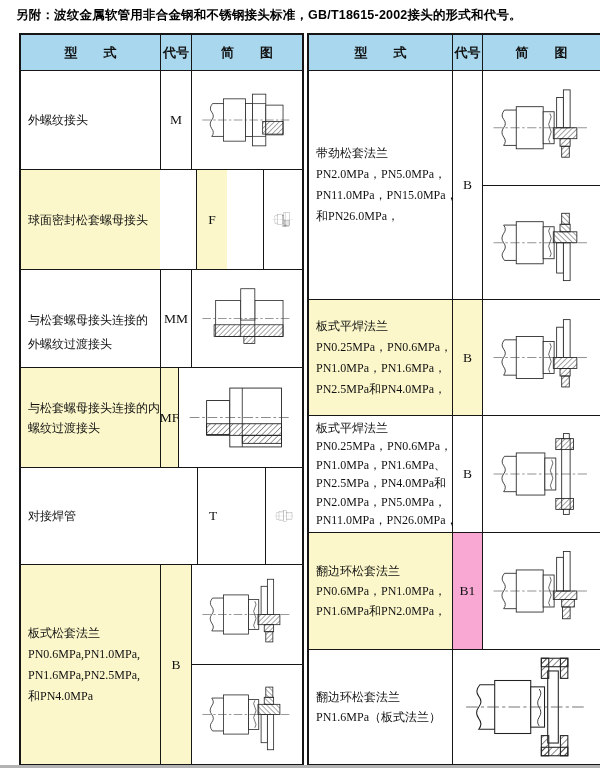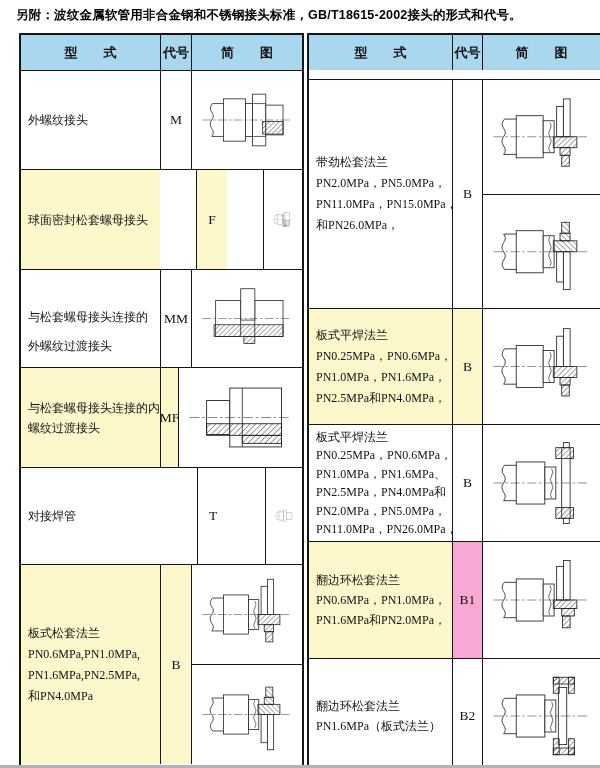--- a/index.html
+++ b/index.html
@@ -92,21 +92,21 @@
               <rect x="65" y="14" width="30" height="72" fill="#fff" stroke="#222" stroke-width="1"></rect>
               <line x1="73" y1="14" x2="73" y2="86" stroke="#222" stroke-width="0.9"></line>
               <rect x="67" y="56" width="26" height="28" fill="url(#hp2)" stroke="#222" stroke-width="1"></rect>
               <rect x="59" y="80" width="18" height="8" fill="url(#hp2)" stroke="#222" stroke-width="1"></rect>
               <line x1="3" y1="50" x2="117" y2="50" stroke="#444" stroke-width="0.7" stroke-dasharray="11 3 3 3"></line>
             </svg>
           </div>
         </div>
       </div>
       <div class="row" style="height: 98px;">
-        <div class="c-type" style="width: 139px; line-height: 29px; margin-top: 27px;">与松套螺母接头连接的
+        <div class="c-type" style="width: 139px; line-height: 24px; margin-top: 27px;">与松套螺母接头连接的
 外螺纹过渡接头</div>
         <div class="c-code" style="width: 31px;">MM</div>
         <div class="c-diag">
           <div class="sub">
             <svg viewBox="0 0 120 100" preserveAspectRatio="xMidYMid meet">
     <defs>
                 <pattern id="hp3" patternUnits="userSpaceOnUse" width="4.5" height="4.5" patternTransform="rotate(45)">
       <line x1="0" y1="0" x2="0" y2="4.5" stroke="#333" stroke-width="1.1"></line>
                 </pattern>
               </defs>
@@ -215,21 +215,21 @@
           </div>
         </div>
       </div>
     </div>
   <div class="tbl" id="tbl-right" style="width: 295px;">
       <div class="hdr" style="background: rgb(169, 216, 238);">
         <div class="hcell" style="width: 143px;">型　　式</div>
         <div class="hcell vline" style="width: 30px;">代号</div>
         <div class="hcell vline" style="flex: 1 1 0%;">简　　图</div>
       </div>
-      <div class="row" style="height: 229px; margin-top: 9px;">
+      <div class="row" style="height: 229px;">
         <div class="c-type" style="width: 143px; line-height: 21px;">带劲松套法兰
 PN2.0MPa，PN5.0MPa，
 PN11.0MPa，PN15.0MPa，
 和PN26.0MPa，</div>
         <div class="c-code" style="width: 30px;">B</div>
         <div class="c-diag">
           <div class="sub">
             <svg viewBox="0 0 120 100" preserveAspectRatio="xMidYMid meet">
     <defs>
                 <pattern id="hp8" patternUnits="userSpaceOnUse" width="4.5" height="4.5" patternTransform="rotate(45)">
@@ -352,21 +352,20 @@
               <rect x="84" y="60" width="15" height="9" fill="url(#hp12)" stroke="#222" stroke-width="1"></rect>
               <rect x="85" y="69" width="9" height="14" fill="url(#hp12)" stroke="#222" stroke-width="1"></rect>
               <line x1="3" y1="50" x2="117" y2="50" stroke="#444" stroke-width="0.7" stroke-dasharray="11 3 3 3"></line>
             </svg>
           </div>
         </div>
       </div>
       <div class="row" style="height: 115px;">
         <div class="c-type" style="width: 143px; line-height: 20px;">翻边环松套法兰
 PN1.6MPa（板式法兰）</div>
-        <div class="c-code" style="width: 30px;">B2</div>
         <div class="c-diag">
           <div class="sub">
             <svg viewBox="0 0 120 100" preserveAspectRatio="xMidYMid meet">
     <defs>
                 <pattern id="hp13" patternUnits="userSpaceOnUse" width="4.5" height="4.5" patternTransform="rotate(45)">
       <line x1="0" y1="0" x2="0" y2="4.5" stroke="#333" stroke-width="1.1"></line>
                 </pattern>
               </defs>
     <path d="M34 29 L16 29 Q11 35 15 40 Q19 45 15 50 Q11 55 15 61 Q19 66 15 71 L34 71" fill="#fff" stroke="#222" stroke-width="1"></path>
               <rect x="30" y="25" width="34" height="50" fill="#fff" stroke="#222" stroke-width="1"></rect>

